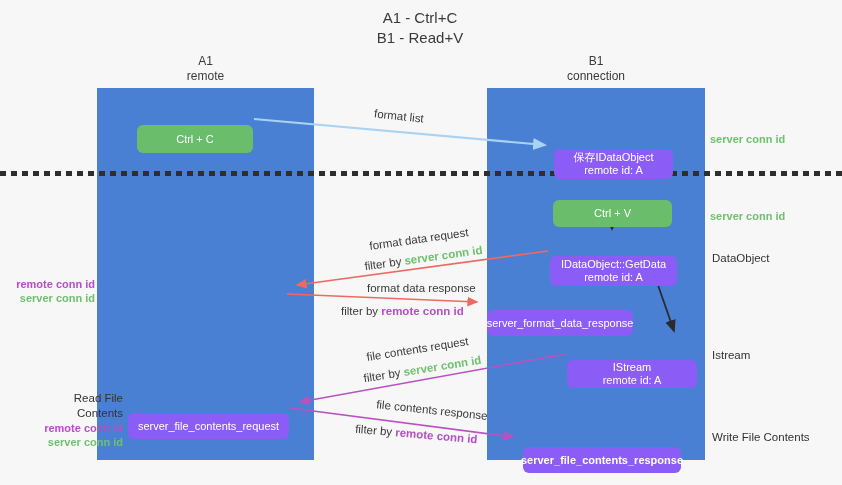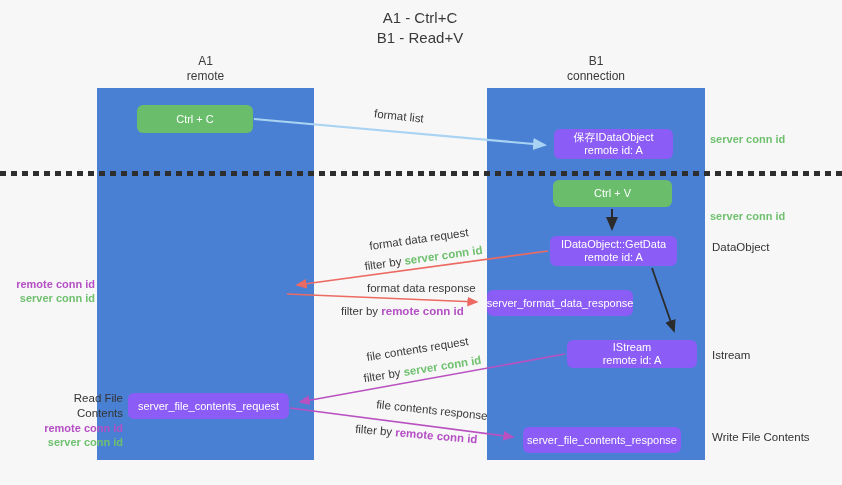--- a/index.html
+++ b/index.html
@@ -6,21 +6,21 @@
   .canvas{position:relative;width:842px;height:485px;background:#f7f7f7;overflow:hidden;
           font-family:"Liberation Sans",sans-serif;color:#3a3a3a;}
   .title{position:absolute;top:8px;left:300px;width:240px;text-align:center;
          font-size:15px;line-height:20px;color:#3a3a3a;}
   .col-hdr{position:absolute;top:54px;text-align:center;font-size:12px;line-height:15px;color:#3a3a3a;}
   .col{position:absolute;top:88px;height:372px;background:#4a80d4;}
   .dashes{position:absolute;left:0;top:171px;width:842px;height:5px;
           background:repeating-linear-gradient(90deg,#2e2e2e 0 6px,transparent 6px 11px);}
   .arrows{position:absolute;left:0;top:0;pointer-events:none;}
   .node{position:absolute;display:flex;flex-direction:column;align-items:center;justify-content:center;
-        color:#ffffff;font-size:11px;line-height:13px;text-align:center;border-radius:6px;white-space:nowrap;}
+        color:#ffffff;font-size:11px;line-height:13px;text-align:center;border-radius:6px;white-space:nowrap;margin-top:20px;}
   .green{background:#69bd6b;}
   .orange{background:#8b5cf6;}
   .albl{position:absolute;font-size:11.5px;color:#3a3a3a;white-space:nowrap;}
   .g{color:#6fc06f;font-weight:bold;}
   .p{color:#b44fc4;font-weight:bold;}
   .side{position:absolute;font-size:11px;white-space:nowrap;}
   .side-plain{font-size:11.5px;color:#333;font-weight:normal;}
   .left-grp{position:absolute;left:0;width:95px;text-align:right;font-size:11px;line-height:14px;}
 </style>
 </head>
@@ -96,21 +96,21 @@
 
   <div class="node orange" style="left:567px;top:340px;width:130px;height:28px;">
     <span>IStream</span>
     <span>remote id: A</span>
   </div>
 
   <div class="node orange" style="left:128px;top:393px;width:161px;height:26px;">
     <span>server_file_contents_request</span>
   </div>
 
-  <div class="node orange" style="left:523px;top:427px;width:158px;height:26px;">
+  <div class="node orange" style="left:523px;top:427px;width:158px;height:26px;font-weight:bold;">
     <span>server_file_contents_response</span>
   </div>
 
   <div class="albl" style="left:374px;top:110px;transform:rotate(6deg);">format list</div>
 
   <div class="albl" style="left:369px;top:233px;transform:rotate(-8deg);">format data request</div>
   <div class="albl" style="left:364px;top:252px;transform:rotate(-8deg);">
     <span>filter by </span><span class="g">server conn id</span>
   </div>
 
@@ -124,21 +124,21 @@
     <span>filter by </span><span class="g">server conn id</span>
   </div>
 
   <div class="albl" style="left:376px;top:404px;transform:rotate(6deg);">file contents response</div>
   <div class="albl" style="left:355px;top:428px;transform:rotate(5deg);">
     <span>filter by </span><span class="p">remote conn id</span>
   </div>
 
   <div class="side g" style="left:710px;top:133px;">server conn id</div>
   <div class="side g" style="left:710px;top:210px;">server conn id</div>
-  <div class="side side-plain" style="left:712px;top:241px;">DataObject</div>
+  <div class="side side-plain" style="left:712px;top:252px;">DataObject</div>
   <div class="side side-plain" style="left:712px;top:349px;">Istream</div>
   <div class="side side-plain" style="left:712px;top:431px;">Write File Contents</div>
 
   <div class="left-grp" style="top:277px;">
     <div class="p">remote conn id</div>
     <div class="g">server conn id</div>
   </div>
   <div class="left-grp" style="top:391px;margin-left:28px;">
     <div class="side-plain" style="line-height:15px;">Read File Contents</div>
     <div class="p">remote conn id</div>

